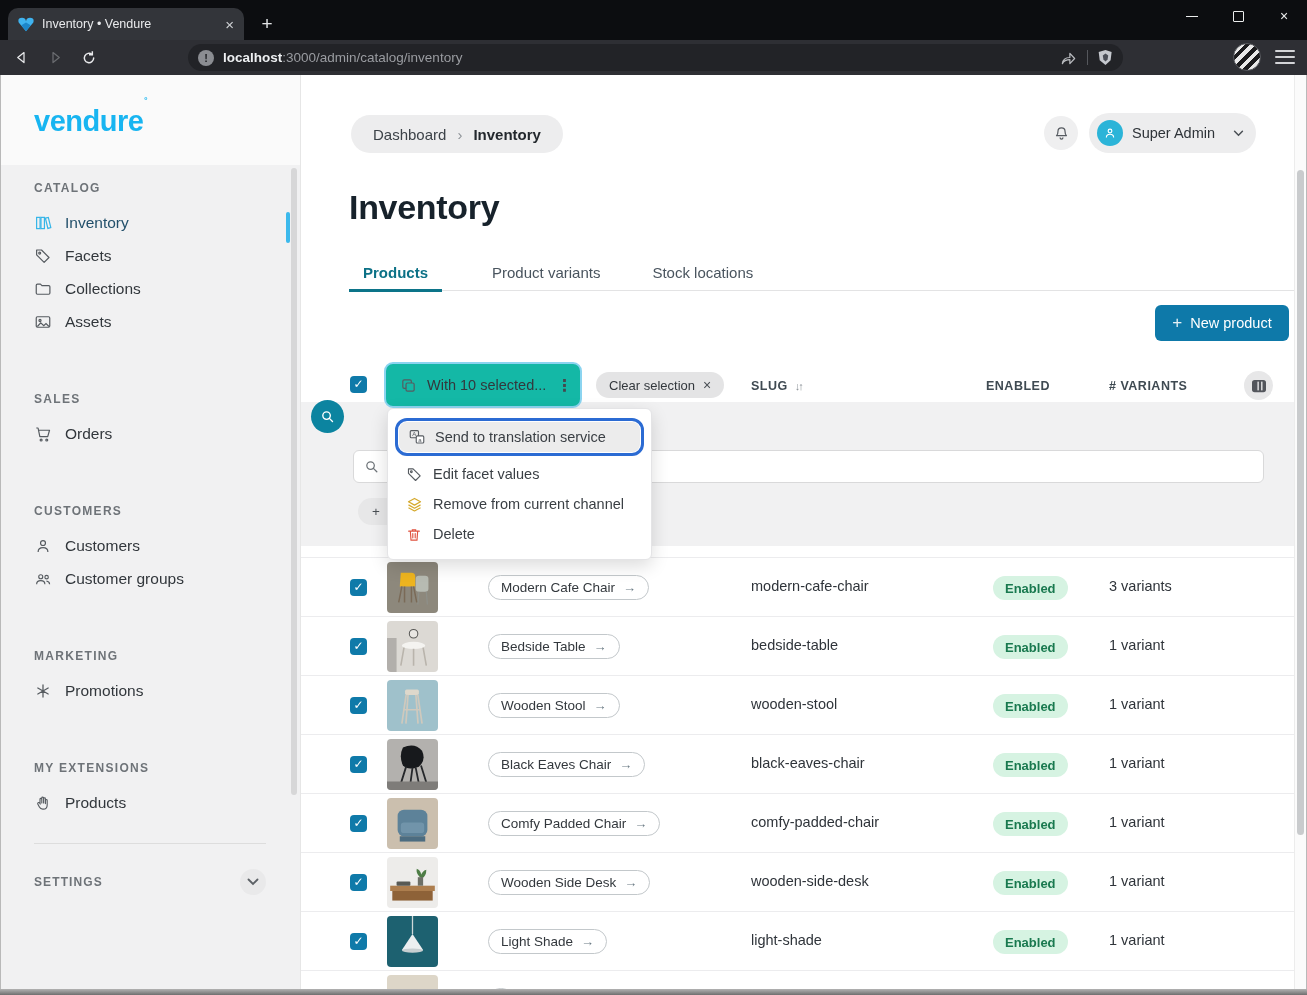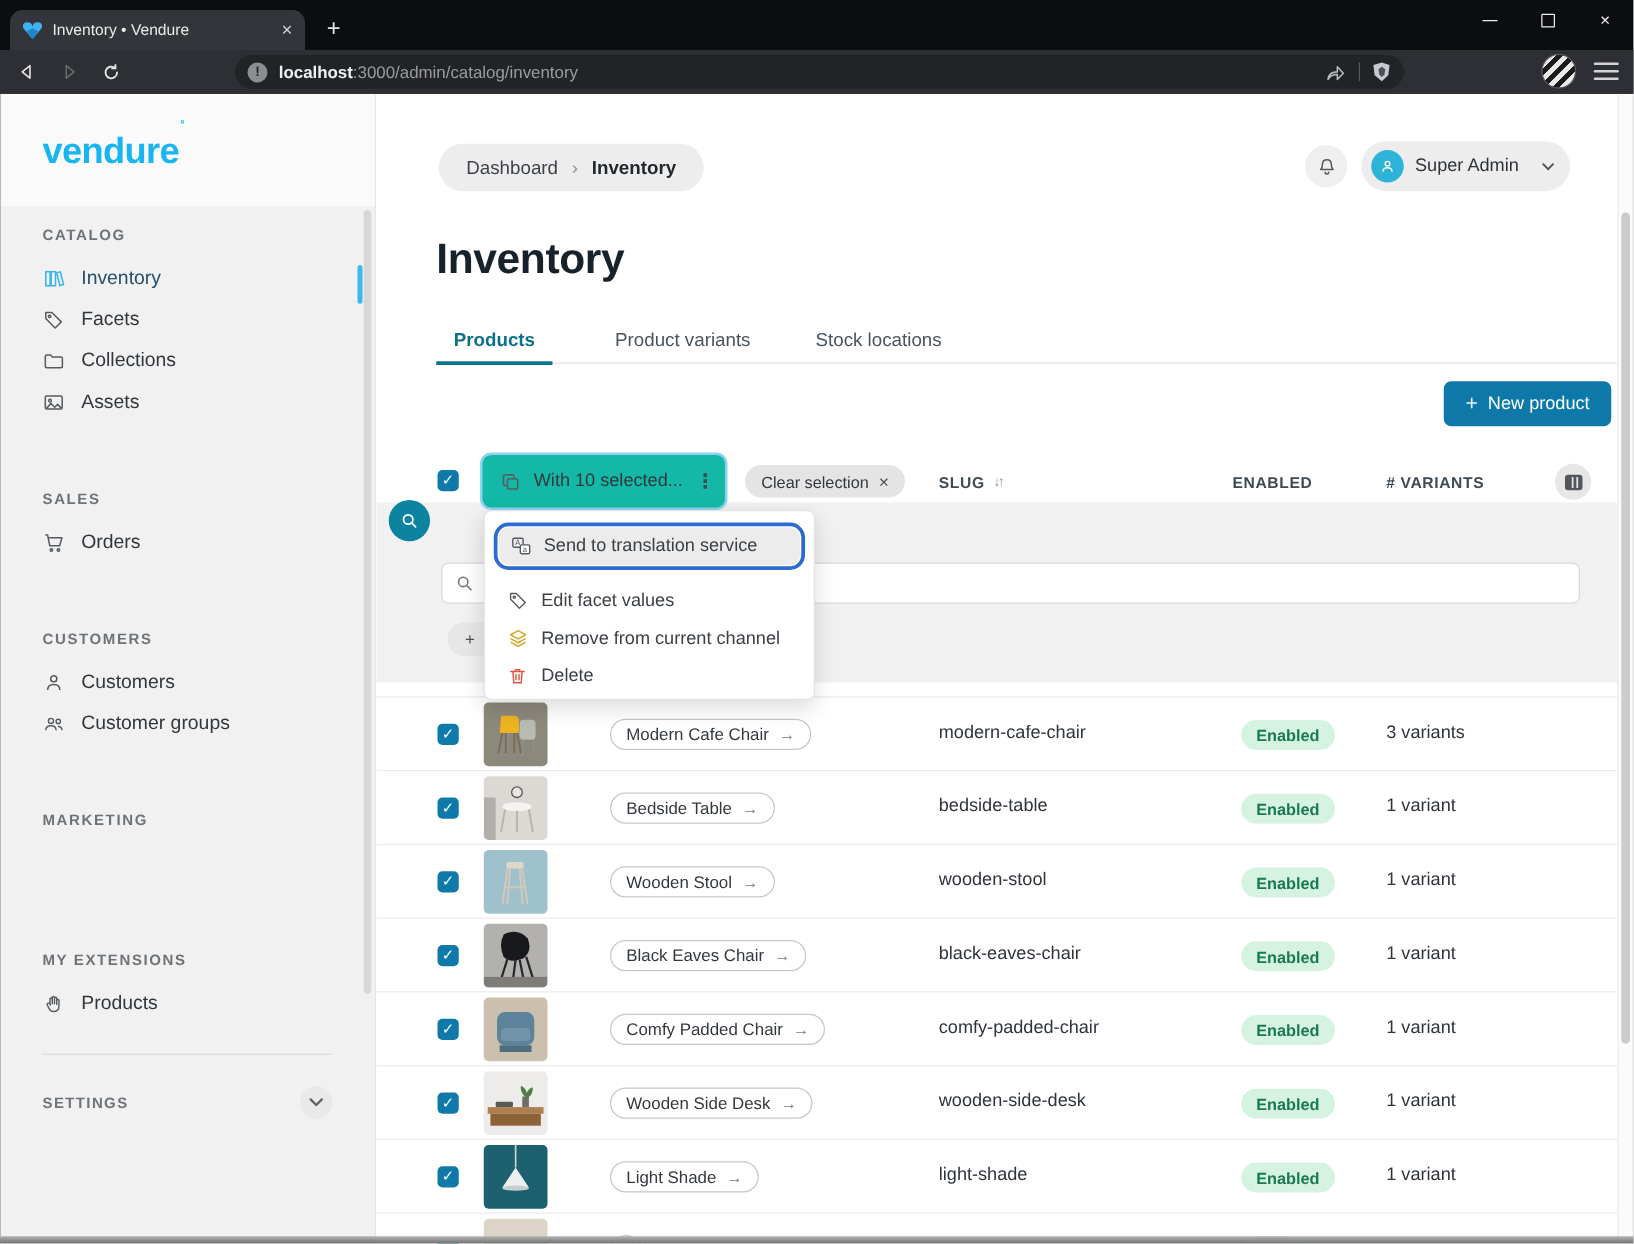--- a/index.html
+++ b/index.html
@@ -91,21 +91,21 @@
   .cols-circle { position:absolute; left:943px; top:296px; width:29px; height:29px; border-radius:50%; background:#e7e7e8; display:flex; align-items:center; justify-content:center; z-index:3; cursor:pointer; }
 
   .search-fab { position:absolute; left:10px; top:325px; width:33px; height:33px; border-radius:50%; background:#0c84a0; color:#fff; display:flex; align-items:center; justify-content:center; z-index:7; cursor:pointer; }
 
   .filter-panel { position:absolute; left:0; top:327px; width:996px; height:144px; background:#f1f1f2; z-index:1; }
   .search-input { position:absolute; left:52px; top:48px; width:911px; height:33px; background:#fff; border:1px solid #d9d9da; border-radius:6px; display:flex; align-items:center; padding:0 10px; gap:9px; color:#6e7479; }
   .caret { width:1px; height:16px; background:#3a3f44; }
   .addfilter { position:absolute; left:57px; top:96px; height:27px; background:#e7e7e8; border-radius:14px; display:flex; align-items:center; gap:7px; padding:0 14px; font-size:13.5px; color:#4a4f54; cursor:pointer; }
 
   .menu { position:absolute; left:86px; top:333px; width:265px; background:#fff; border:1px solid #e4e4e6; border-radius:6px; box-shadow:0 6px 18px rgba(0,0,0,.14); z-index:10; padding:5px 0 10px; }
-  .menu-item { height:30px; display:flex; align-items:flex-end; gap:9px; padding:0 18px; font-size:14.5px; color:#3a3f44; cursor:pointer; }
+  .menu-item { height:30px; display:flex; align-items:center; gap:9px; padding:0 18px; font-size:14.5px; color:#3a3f44; cursor:pointer; }
   .mi-hl-ring { margin:4px 7px 3px; border:3px solid #2b6bd3; border-radius:12px; padding:1px; }
   .mi-hl { background:#ececec; border-radius:8px; height:30px; display:flex; align-items:center; gap:9px; padding:0 9px; font-size:14.5px; color:#3a3f44; cursor:pointer; }
   .micon { width:18px; height:18px; display:flex; align-items:center; color:#565b60; }
   .micon.gold { color:#d5a92c; } .micon.red { color:#e0523f; }
 
   .table { position:absolute; left:0; top:482px; width:996px; z-index:0; }
   .trow { position:relative; height:59px; border-top:1px solid #ececee; }
   .trow .checkbox { position:absolute; left:49px; top:21px; }
   .thumb { position:absolute; left:86px; top:4px; width:51px; height:51px; border-radius:4px; overflow:hidden; }
   .thumb svg { width:100%; height:100%; display:block; }
@@ -282,20 +282,30 @@
                     <path d="M16.5 14.6 q4.3 .6 4.3 4.4"></path>
                   </svg>
                 </span>
               <span class="slabel">Customer groups</span>
             </div>
           </div>
         </div>
 
         <div class="ssec" style="top:484px">
           <div class="sseclabel">MARKETING</div>
+          <div class="sitems">
+            <div class="sitem">
+              <span class="sicon">
+                  <svg class="ic" width="18" height="18" viewBox="0 0 24 24" fill="none" stroke="currentColor" stroke-width="1.7" stroke-linecap="round">
+                    <path d="M12 4 v16 M5.1 8 l13.8 8 M18.9 8 l-13.8 8"></path>
+                  </svg>
+                </span>
+              <span class="slabel">Promotions</span>
+            </div>
+          </div>
         </div>
 
         <div class="ssec" style="top:596px">
           <div class="sseclabel">MY EXTENSIONS</div>
           <div class="sitems">
             <div class="sitem">
               <span class="sicon">
                   <svg class="ic" width="18" height="18" viewBox="0 0 24 24" fill="none" stroke="currentColor" stroke-width="1.5" stroke-linecap="round" stroke-linejoin="round">
                     <path d="M8 13 V7 a1.2 1.2 0 0 1 2.4 0 v5 M10.4 12 V5.4 a1.2 1.2 0 0 1 2.4 0 V12 M12.8 12 V6.2 a1.2 1.2 0 0 1 2.4 0 V12.6 M15.2 12.8 V8.6 a1.2 1.2 0 0 1 2.4 0 v5.6 q0 6 -5.2 6 h-.8 q-3 0 -4.4 -2.8 l-2 -3.8 q-.8 -1.6 .8 -2.2 q1.2 -.3 2 1.2 l.4 .8"></path>
                   </svg>

